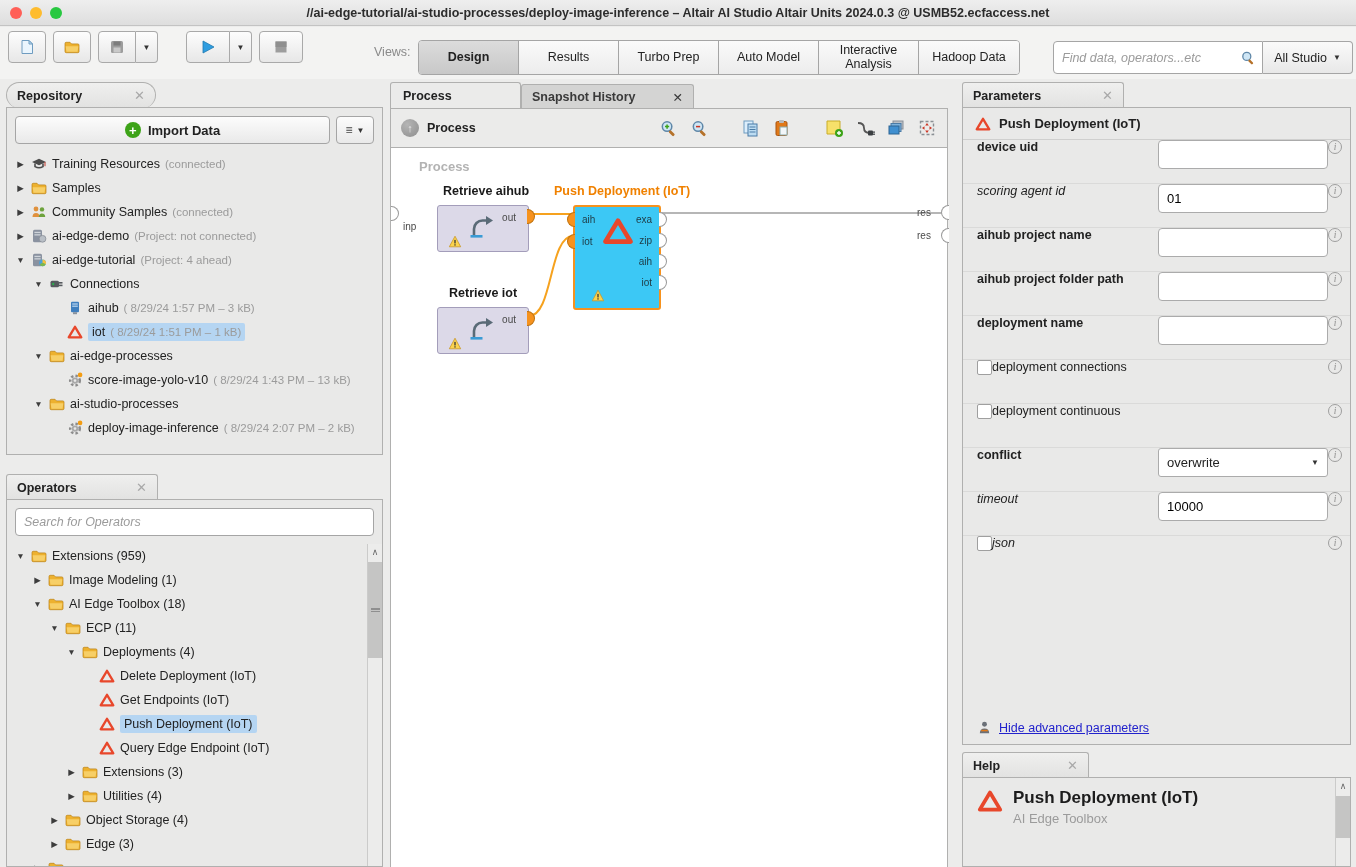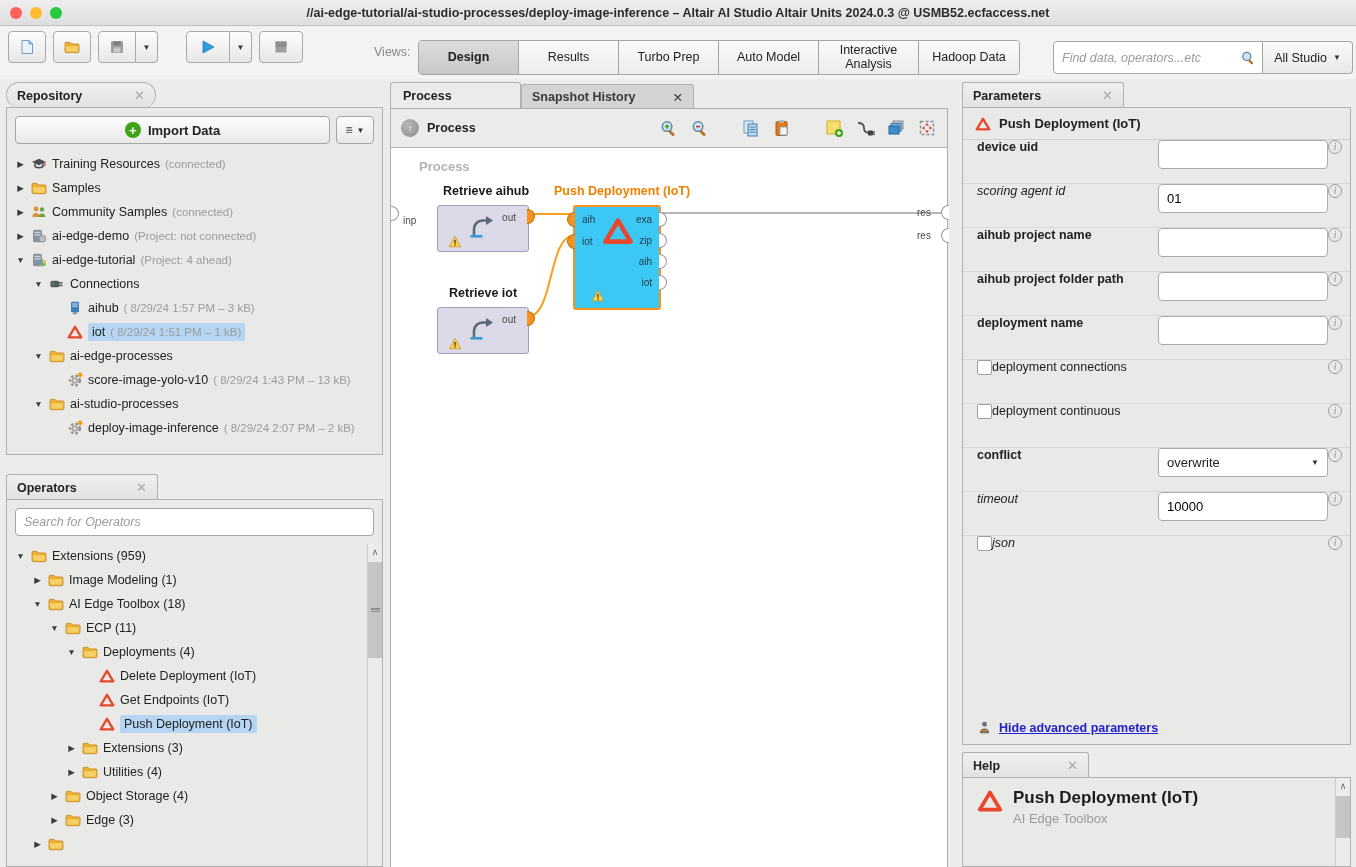--- a/index.html
+++ b/index.html
@@ -122,21 +122,21 @@
   .plabel.b { font-weight:bold; }
   .plabel.i { font-style:italic; }
   .pinput { width:170px; height:29px; border:1px solid #ababab; border-radius:4px; background:#fff;
     font-family:inherit; font-size:13px; padding:0 8px; outline:none; }
   .selectbox { width:170px; height:29px; border:1px solid #ababab; border-radius:3px; background:#fff;
     display:flex; align-items:center; padding:0 8px; font-size:13px; justify-content:space-between; }
   .cbx { width:15px; height:15px; border:1px solid #9f9f9f; border-radius:2px; background:#fff; flex:0 0 15px; }
   .info { width:14px; height:14px; border:1px solid #9e9e9e; border-radius:50%; color:#8d8d8d;
     display:flex; align-items:center; justify-content:center; font-size:9.5px; font-family:"Liberation Serif",serif; font-style:italic; flex:0 0 14px; }
   .adv-row { position:absolute; left:14px; bottom:9px; display:flex; align-items:center; gap:7px; }
-  .adv-link { color:#2222cc; text-decoration:underline; font-weight:bold; font-size:12.5px; }
+  .adv-link { color:#2222cc; text-decoration:underline; font-weight:normal; font-size:12.5px; }
 
   
   .help-head { display:flex; gap:10px; padding:10px 14px 6px 14px; align-items:flex-start; }
   .help-title { font-weight:bold; font-size:17px; color:#1c1c1c; }
   .help-sub { color:#9b9b9b; font-size:13px; margin-top:3px; }
   .help-tags { border-top:1px solid #cfcfce; margin:2px 0 0 0; padding:5px 14px; font-size:12.5px; color:#8d8d8d; }
   .help-tags a { color:#8d8d8d; }
   .help-scroll { position:absolute; top:0; right:0; bottom:0; width:15px; border-left:1px solid #cbcbca; background:#ececeb; }
   .hs-thumb { position:absolute; top:18px; left:0; right:0; height:42px; background:#c5c5c4; }
 </style>
@@ -452,20 +452,27 @@
     </div>
     <div class="trow" style="padding-left:76px">
       <span class="arrow"></span>
       <svg class="ic16" viewBox="0 0 16 16">
           <use href="#sym-tri"></use>
         </svg>
       <span class="selwrap sel">
         <span>Push Deployment (IoT)</span>
       </span>
     </div>
+    <div class="trow" style="padding-left:76px">
+      <span class="arrow"></span>
+      <svg class="ic16" viewBox="0 0 16 16">
+          <use href="#sym-tri"></use>
+        </svg>
+      <span>Query Edge Endpoint (IoT)</span>
+    </div>
     <div class="trow" style="padding-left:59px">
       <span class="arrow">▶</span>
       <svg class="ic16" viewBox="0 0 16 16">
           <use href="#sym-folder"></use>
         </svg>
       <span>Extensions (3)</span>
     </div>
     <div class="trow" style="padding-left:59px">
       <span class="arrow">▶</span>
       <svg class="ic16" viewBox="0 0 16 16">
@@ -581,21 +588,21 @@
 <div class="canvas">
   <span class="canvas-label">Process</span>
 
   <svg style="position:absolute; inset:0; pointer-events:none" width="558" height="719">
     <path d="M270 65 L551 65" stroke="#9e9e9e" stroke-width="1.4" fill="none"></path>
     <path d="M138 66 L182 66" stroke="#f6a21e" stroke-width="2" fill="none"></path>
     <path d="M138 168 C162 168 158 88 182 88" stroke="#f6a21e" stroke-width="2" fill="none"></path>
   </svg>
 
   <span class="port half-r" style="left:0; top:58px;"></span>
-  <span class="portlbl" style="left:12px; top:67px;">inp</span>
+  <span class="portlbl" style="left:12px; top:73px;">inp</span>
 
   <span class="portlbl" style="left:526px; top:59px;">res</span>
   <span class="port half-l" style="left:550px; top:57px;"></span>
   <span class="portlbl" style="left:526px; top:82px;">res</span>
   <span class="port half-l" style="left:550px; top:80px;"></span>
 
   <span class="op-title" style="left:52px; top:36px;">Retrieve aihub</span>
   <div class="opbox retrieve" style="left:46px; top:57px;">
     <svg width="30" height="27" viewBox="0 0 30 27" style="position:absolute; left:30px; top:8px;">
       <path d="M6 21 v-6 a8.5 8.5 0 0 1 8.5 -8.5 h5" fill="none" stroke="#5a6b77" stroke-width="2.6"></path>

